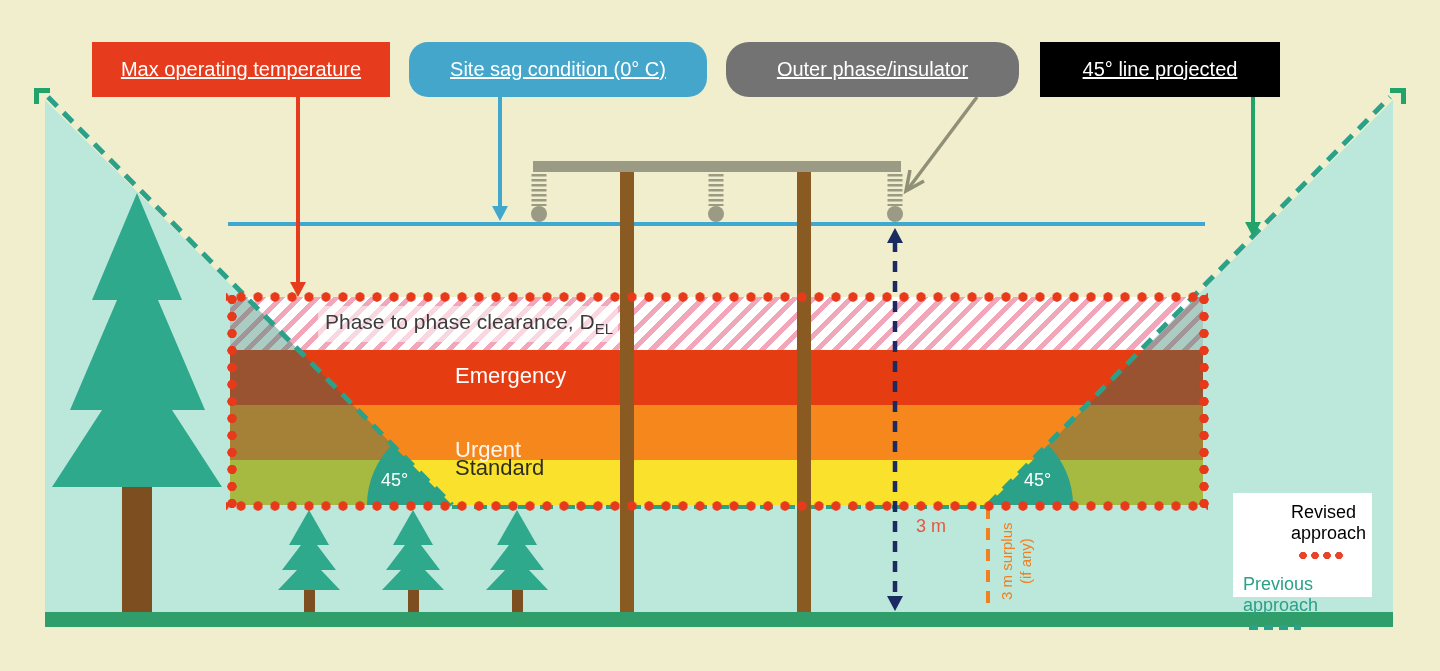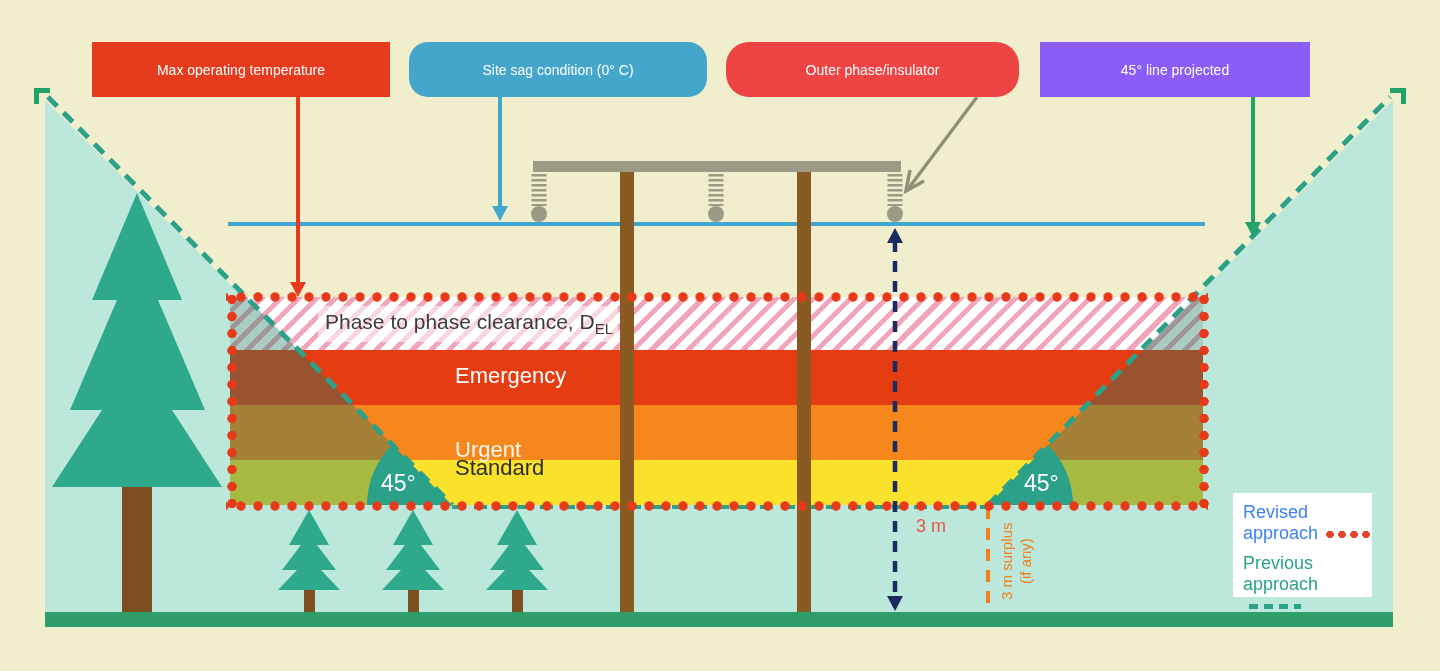--- a/index.html
+++ b/index.html
@@ -37,39 +37,39 @@
   .dots-v{position:absolute;width:10px;z-index:30;
       background-image:radial-gradient(circle,#e8391a 4.4px,rgba(0,0,0,0) 5px);
       background-size:10px 17px;background-position:center;}
   #dots-top{left:226px;top:292px;width:982px;}
   #dots-bottom{left:226px;top:501px;width:982px;}
   #dots-left{left:227px;top:292px;height:219px;}
   #dots-right{left:1199px;top:292px;height:219px;}
 
   
   .callout{position:absolute;top:42px;height:55px;z-index:40;display:flex;align-items:center;
-      justify-content:center;color:#ffffff;font-size:14px;text-align:center;}
+      justify-content:center;color:#ffffff;font-size:20px;text-align:center;text-decoration:underline;}
   #callout-max-temp{left:92px;width:298px;background:#e63c1d;}
   #callout-sag{left:409px;width:298px;background:#45a6cb;border-radius:19px;}
-  #callout-phase{left:726px;width:293px;background:#ef4444;border-radius:23px;}
-  #callout-45{left:1040px;width:270px;background:#8b5cf6;}
-
-  
-  .angle-label{position:absolute;z-index:40;color:#ffffff;font-size:23px;}
+  #callout-phase{left:726px;width:293px;background:#737373;border-radius:23px;}
+  #callout-45{left:1040px;width:240px;background:#000000;}
+
+  
+  .angle-label{position:absolute;z-index:40;color:#ffffff;font-size:18px;}
   #angle-left{left:381px;top:470px;}
   #angle-right{left:1024px;top:470px;}
   #distance-label{left:916px;top:516px;z-index:40;color:#ea5440;font-size:18px;}
   #surplus-label{left:997px;top:510px;height:102px;z-index:40;color:#f08020;font-size:15px;
       writing-mode:vertical-rl;transform:rotate(180deg);text-align:center;line-height:19px;}
 
   
   #legend{left:1233px;top:493px;width:139px;height:104px;background:#ffffff;z-index:40;
       padding:9px 0 0 10px;font-size:18px;line-height:21px;}
   .legend-entry{margin-bottom:9px;}
-  #legend .revised{color:#3b82f6;}
+  #legend .revised{color:#000000;margin-left:48px;}
   #legend .previous{color:#2aa188;}
   .swatch{display:inline-block;vertical-align:middle;margin-left:6px;}
   #swatch-dotted{width:46px;height:9px;
       background-image:radial-gradient(circle,#e8442a 3.6px,rgba(0,0,0,0) 4px);
       background-size:12px 9px;}
   #swatch-dashed{width:52px;height:5px;
       background-image:repeating-linear-gradient(90deg,#2aa188 0 9px,rgba(0,0,0,0) 9px 15px);}
 </style>
 </head>
 <body>

